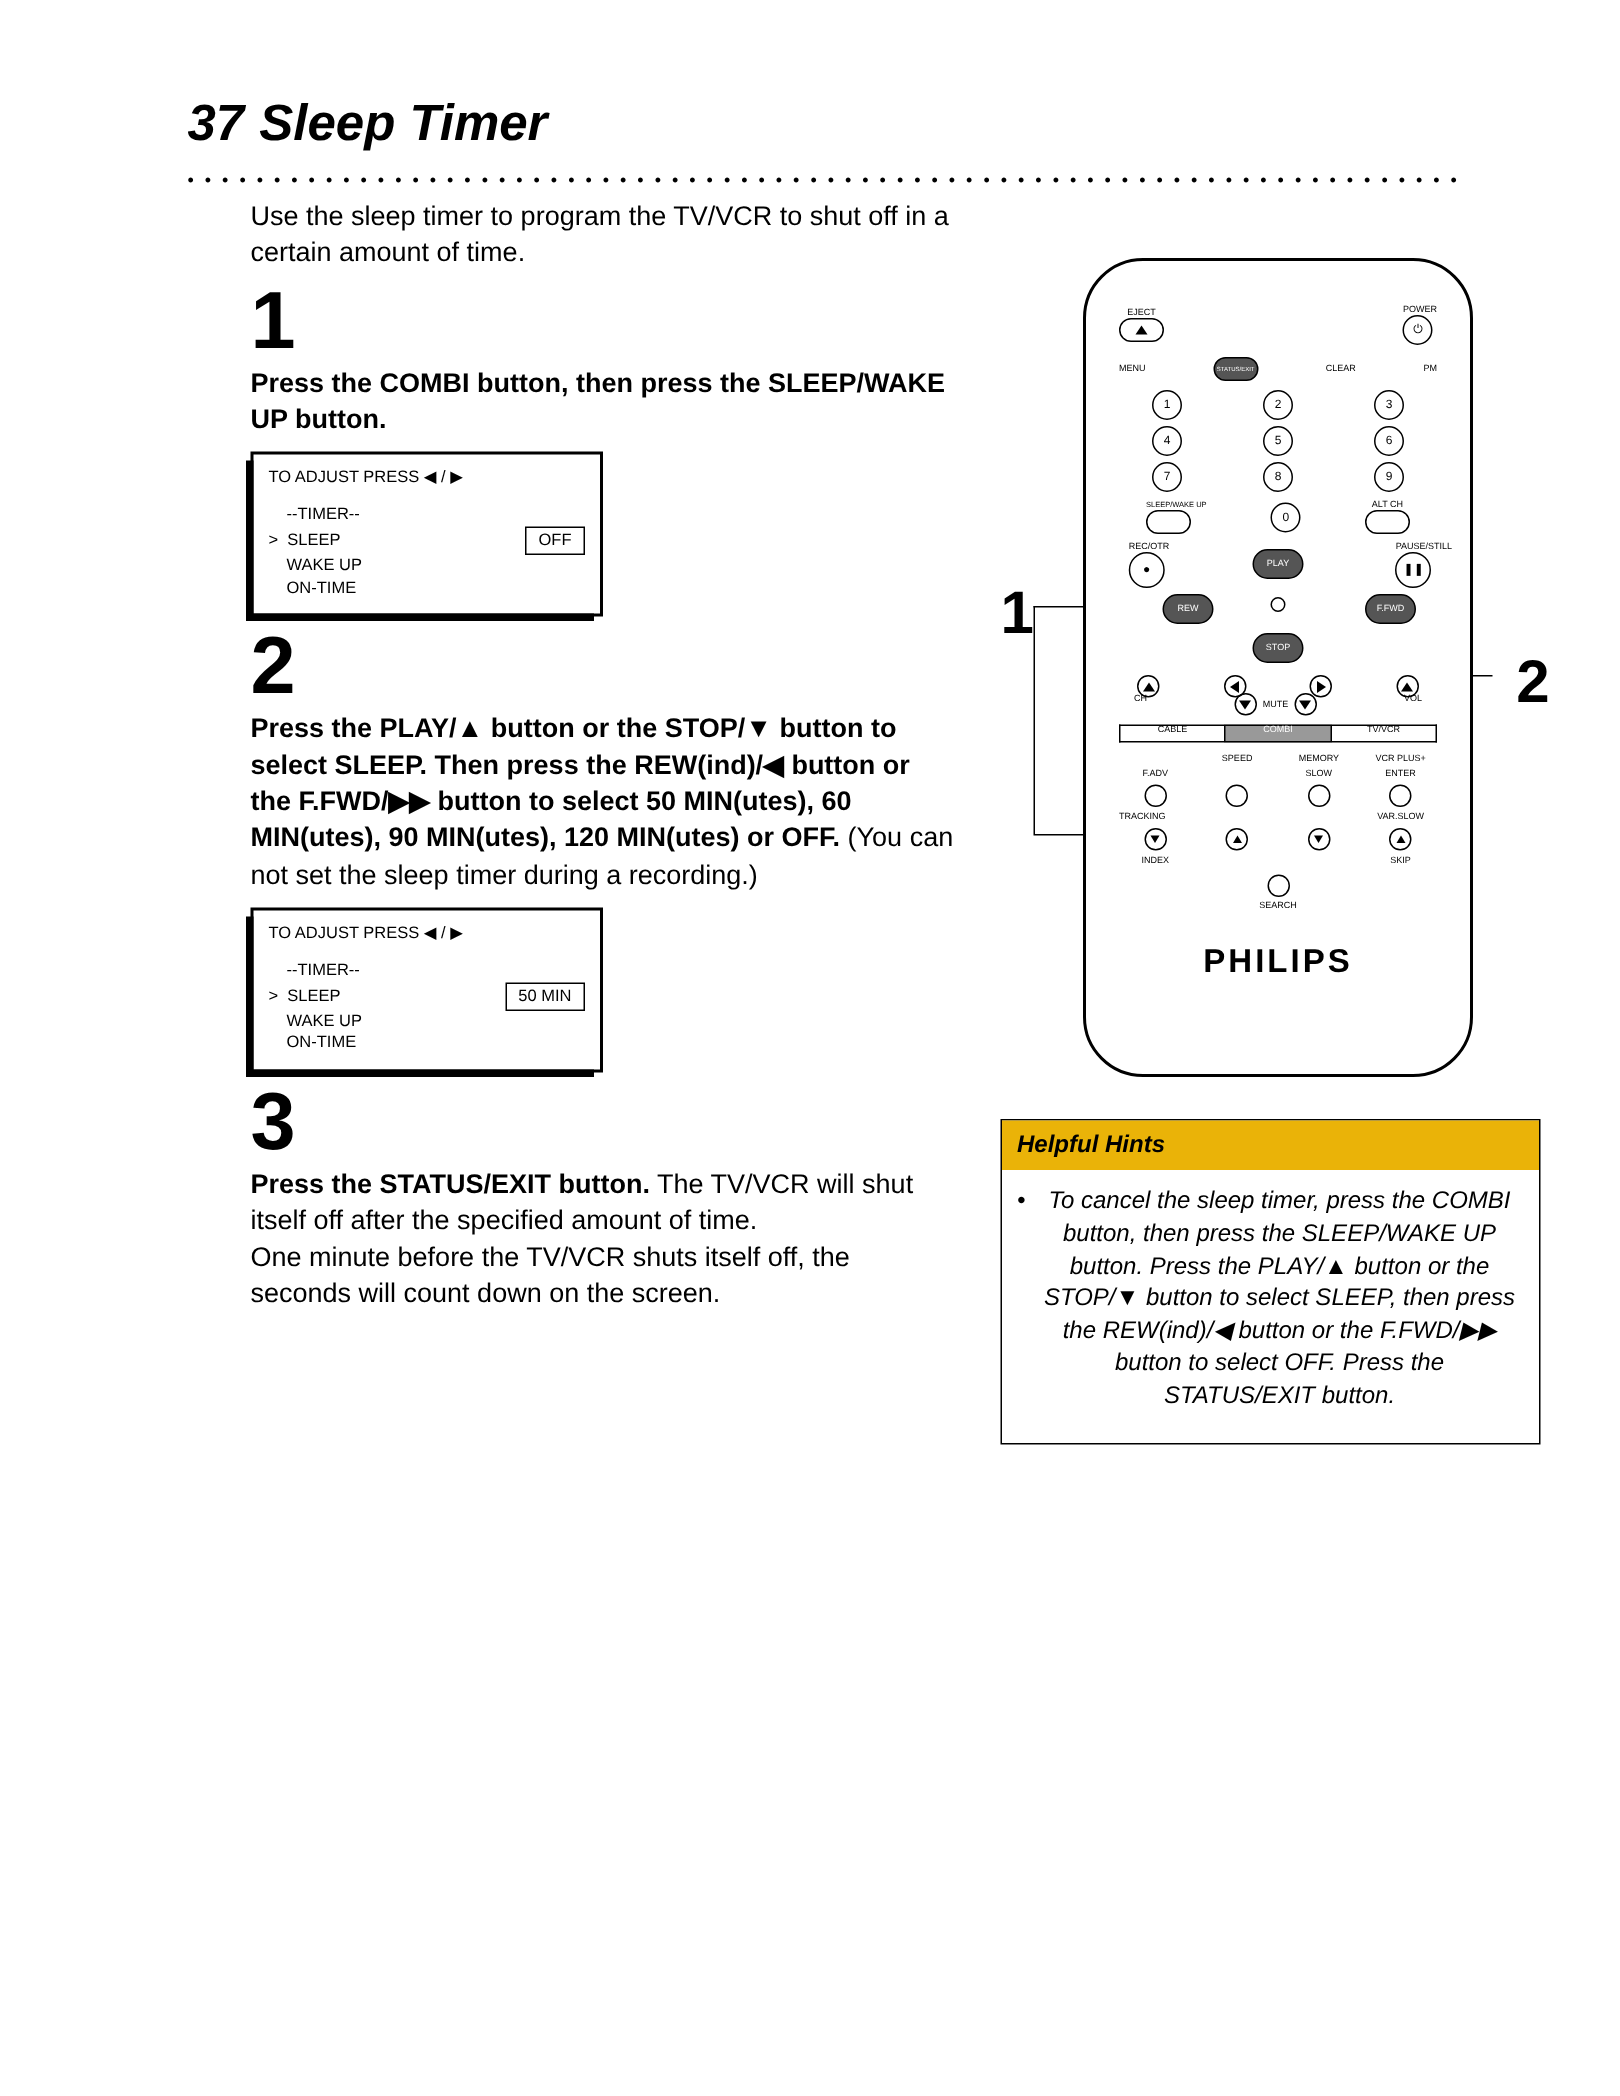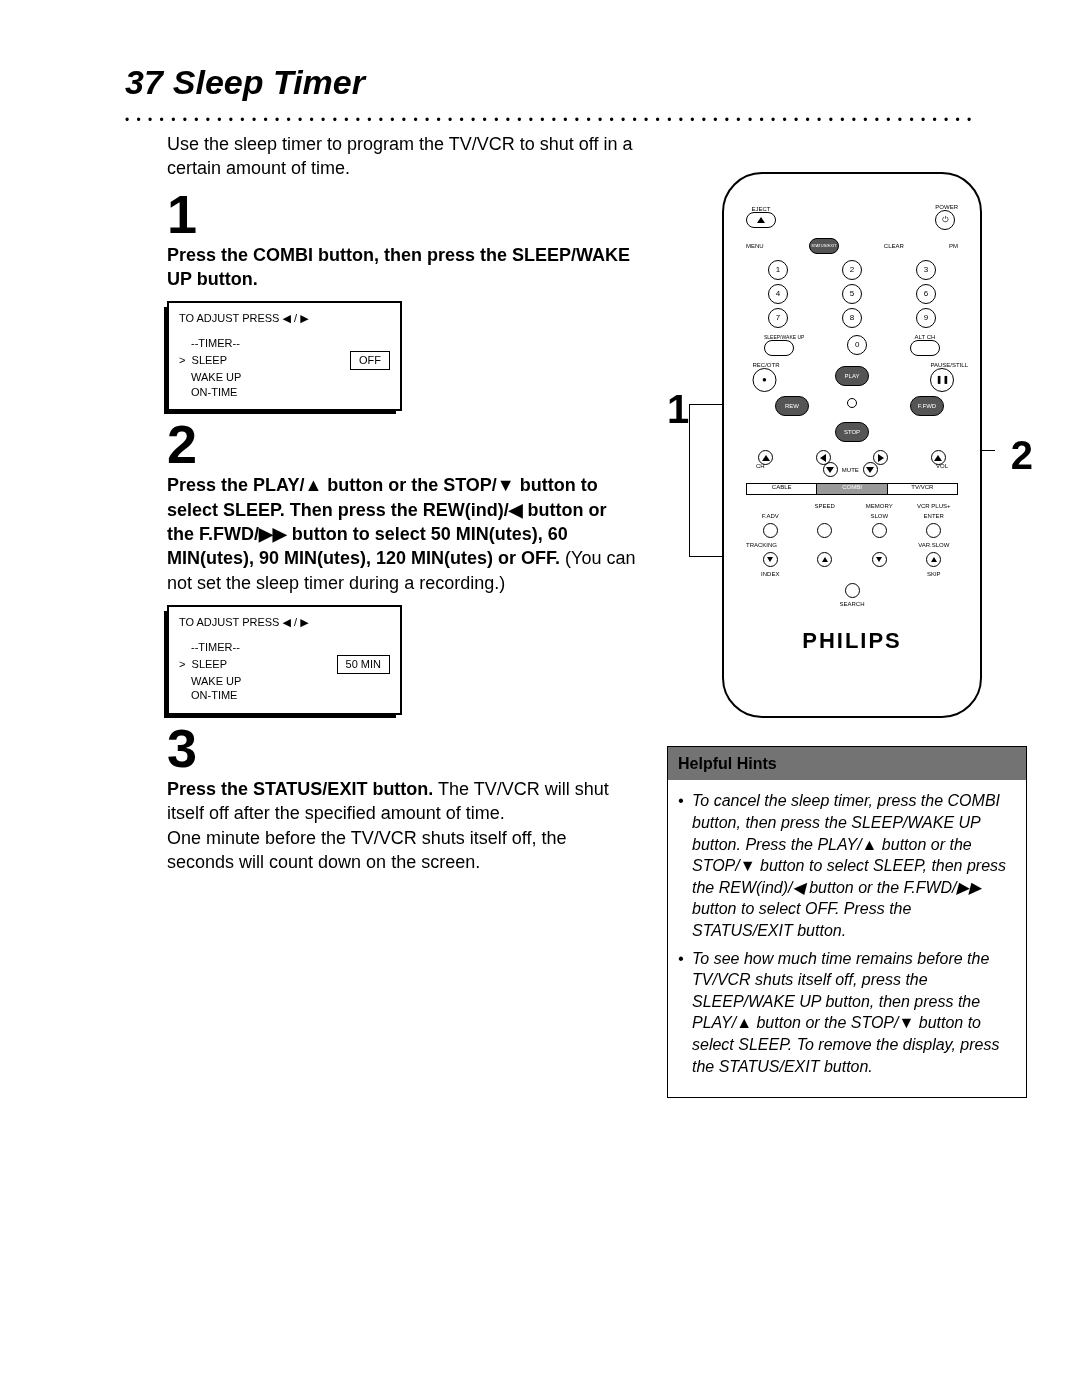--- a/index.html
+++ b/index.html
@@ -44,23 +44,23 @@
   .arrows { display:flex; justify-content:space-between; padding:0 12px; margin:6px 0; }
   .minibtn { border:1px solid #000; border-radius:50%; width:15px; height:15px; display:flex; align-items:center; justify-content:center; }
   .bottom-bar { display:flex; justify-content:space-between; margin-top:6px; }
   .bottom-bar .seg { border:1px solid #000; height:12px; flex:1; }
   .func-grid { display:grid; grid-template-columns:repeat(4,1fr); gap:4px 6px; font-size:6px; text-align:center; margin-top:8px; }
   .func-grid .minibtn { margin:0 auto; }
   .brand { text-align:center; font-weight:bold; letter-spacing:2px; font-size:22px; margin-top:18px; }
 
   
   .hints { border:1px solid #000; margin-top:28px; font-size:16px; }
-  .hints-h { background:#737373; padding:6px 10px; font-weight:bold; }
+  .hints-h { background:#eab308; padding:6px 10px; font-weight:bold; font-style:italic; }
   .hints-body { padding:10px 12px 14px 10px; font-style:italic; }
-  .hints-body ul { list-style: none; }
+  .hints-body ul { list-style: none; text-align: center; }
   .hints-body li { padding-left: 14px; position:relative; margin-bottom:6px; }
   .hints-body li::before { content:"•"; position:absolute; left:0; }
 </style>
 </head>
 <body>
 
 <div class="header">
   <span class="page-num">37</span>
   <span class="title">Sleep Timer</span>
 </div>
@@ -265,18 +265,17 @@
         <div style="text-align:center;font-size:6px;margin-top:6px"><div class="minibtn" style="margin:0 auto 2px"></div><span>SEARCH</span></div>
         <div class="brand">PHILIPS</div>
       </div>
     </div>
 
     <div class="hints">
       <div class="hints-h">Helpful Hints</div>
       <div class="hints-body">
         <ul>
           <li>To cancel the sleep timer, press the COMBI button, then press the SLEEP/WAKE UP button. Press the PLAY/▲ button or the STOP/▼ button to select SLEEP, then press the REW(ind)/◀ button or the F.FWD/▶▶ button to select OFF. Press the STATUS/EXIT button.</li>
-          <li>To see how much time remains before the TV/VCR shuts itself off, press the SLEEP/WAKE UP button, then press the PLAY/▲ button or the STOP/▼ button to select SLEEP. To remove the display, press the STATUS/EXIT button.</li>
         </ul>
       </div>
     </div>
   </div>
 </div>
 
 </body></html>

